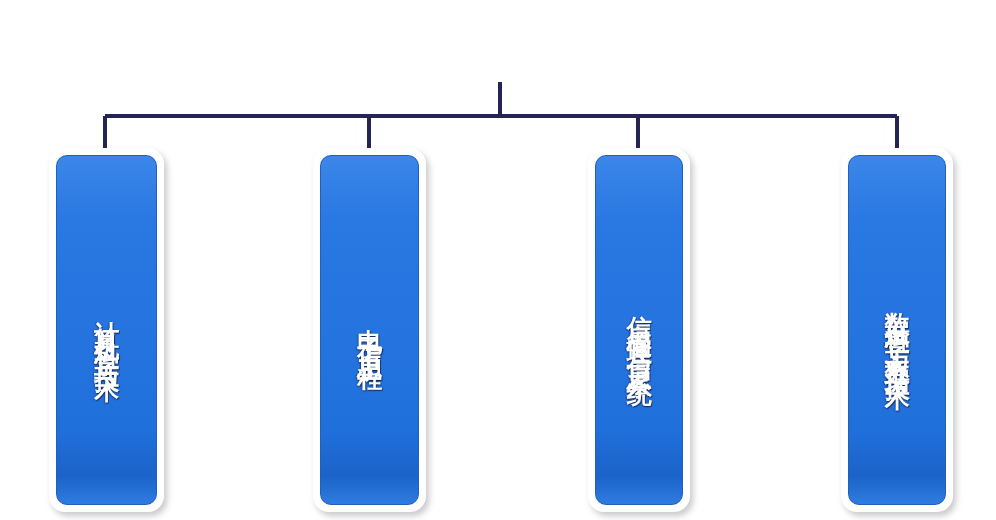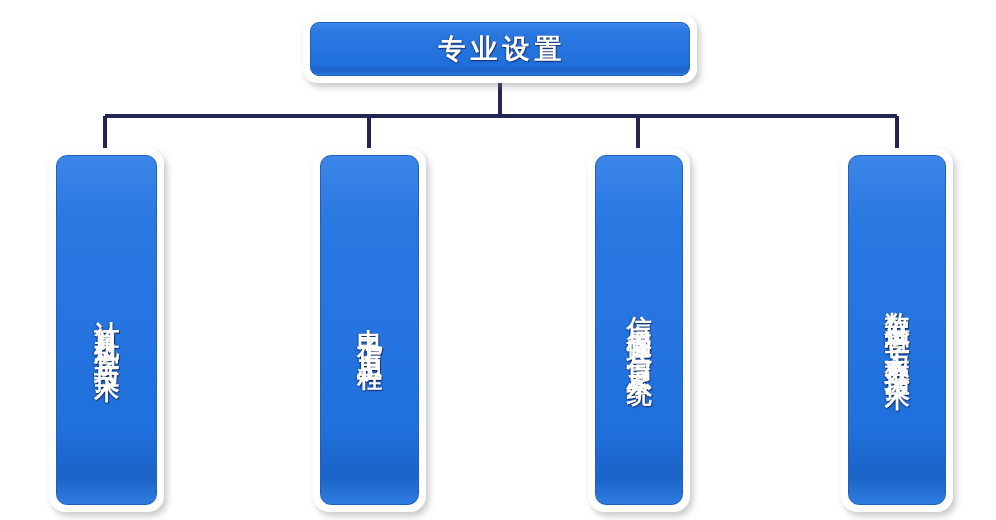--- a/index.html
+++ b/index.html
@@ -115,25 +115,20 @@
 
       <path d="M 105 116 L 897 116"></path>
 
       <path d="M 105 116 L 105 154"></path>
       <path d="M 369 116 L 369 154"></path>
       <path d="M 638 116 L 638 154"></path>
       <path d="M 897 116 L 897 154"></path>
     </g>
   </svg>
 
-  <div class="node" id="node-root">
-    <div class="node-inner">
-      <span class="node-label">专业设置</span>
-    </div>
-  </div>
 
   <div class="node node-child" id="node-child-0">
     <div class="node-inner">
       <span class="node-label">计算机科学与技术</span>
     </div>
   </div>
 
   <div class="node node-child" id="node-child-1">
     <div class="node-inner">
       <span class="node-label">电子信息工程</span>

